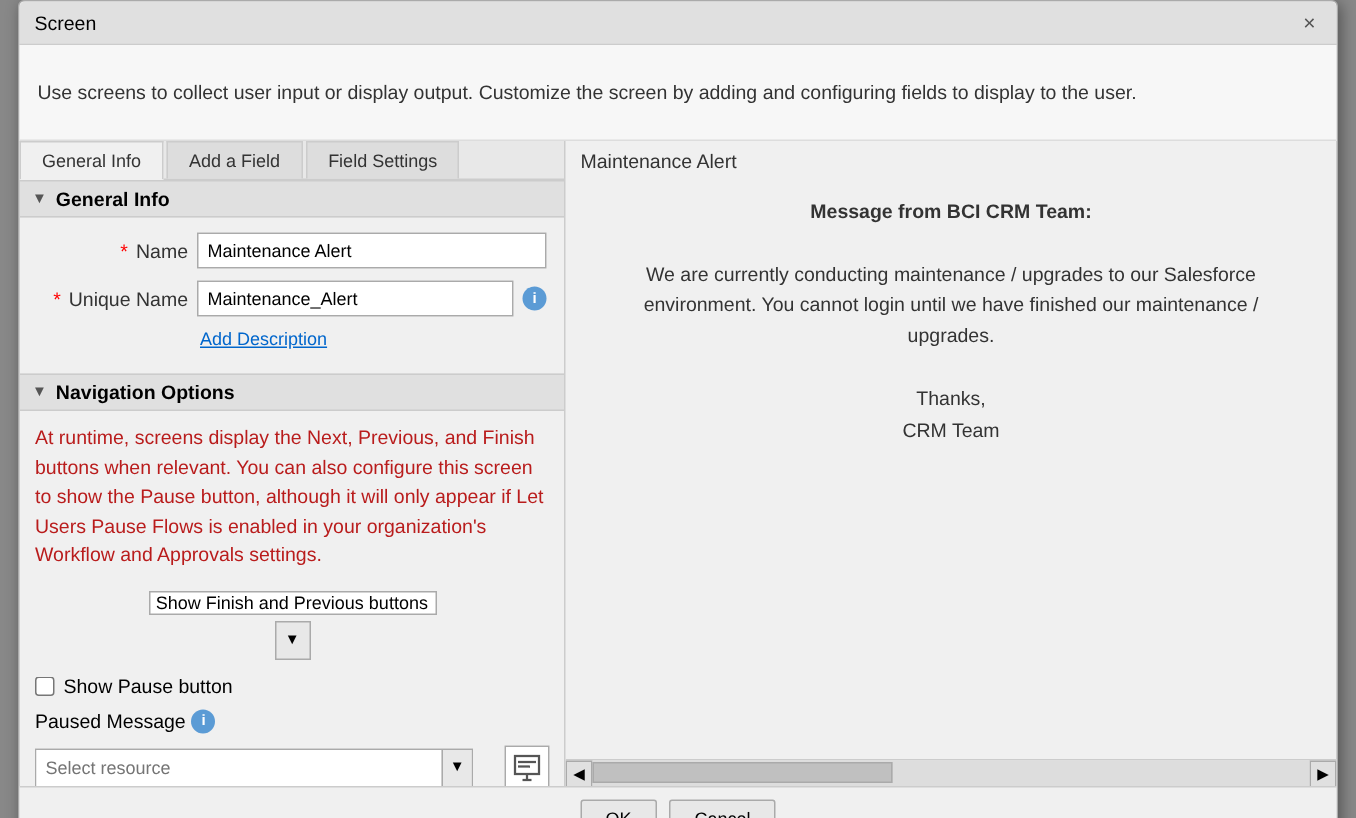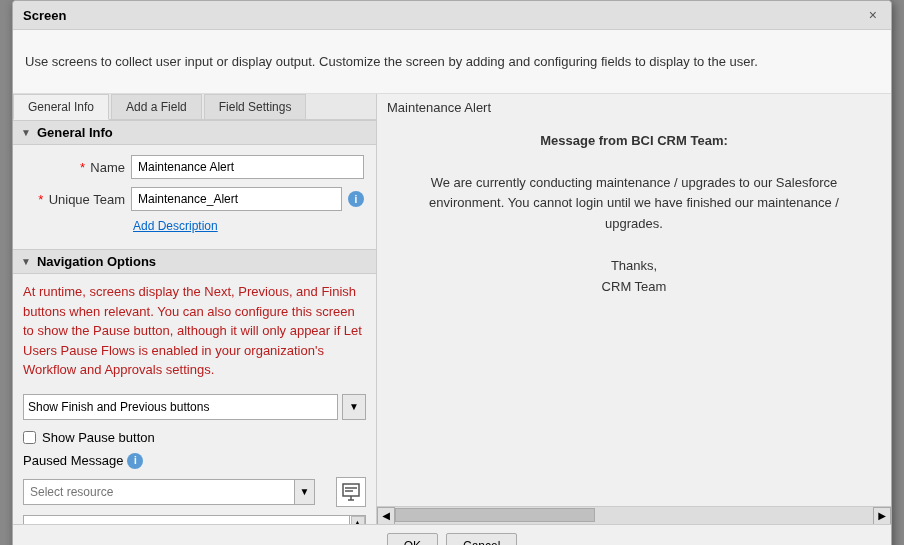--- a/index.html
+++ b/index.html
@@ -18,21 +18,21 @@
       background: #e0e0e0;
       border-bottom: 1px solid #ccc;
       padding: 6px 10px;
       display: flex;
       align-items: center;
       justify-content: space-between;
       border-radius: 4px 4px 0 0;
     }
 
     .dialog-title {
-      font-weight: bold;
+      font-weight: normal;
       font-size: 13px;
     }
 
     .close-btn {
       background: none;
       border: none;
       cursor: pointer;
       font-size: 14px;
       color: #555;
       padding: 0 4px;
@@ -171,20 +171,21 @@
       font-size: 12px;
       color: #b91c1c;
       line-height: 1.5;
     }
 
     .dropdown-row {
       padding: 6px 10px;
       display: flex;
       align-items: center;
       gap: 4px;
+      flex-direction: column;
     }
 
     .dropdown-select {
       flex: 1;
       height: 26px;
       border: 1px solid #aaa;
       background: white;
       font-size: 12px;
       padding: 0 4px;
       appearance: none;
@@ -427,21 +428,21 @@
             <div class="form-label">
               <span class="required-star">*</span>
               <span>Name</span>
             </div>
             <input type="text" class="form-input" value="Maintenance Alert" style="">
           </div>
 
           <div class="form-row">
             <div class="form-label">
               <span class="required-star">*</span>
-              <span>Unique Team</span>
+              <span>Unique Name</span>
             </div>
             <input type="text" class="form-input" value="Maintenance_Alert" style="">
             <div class="info-icon">i</div>
           </div>
 
           <a class="add-description">Add Description</a>
         </div>
 
         <div class="section-header">
           <span class="triangle">▼</span>

